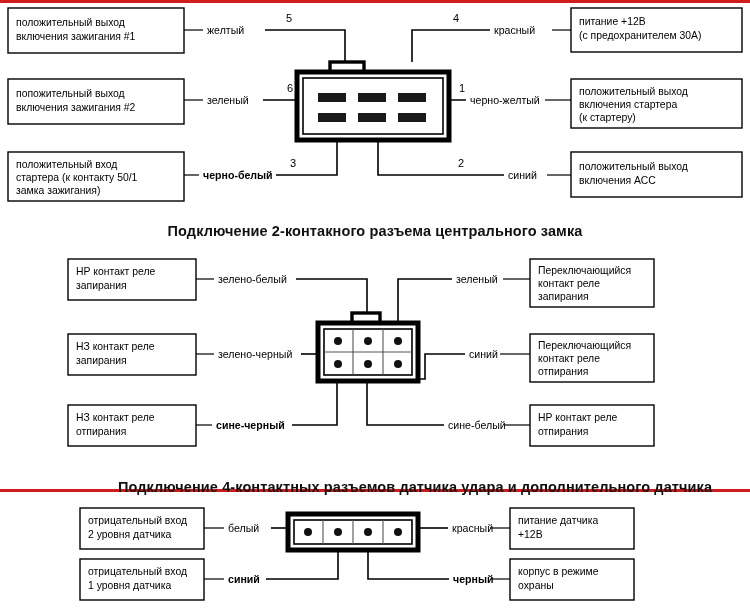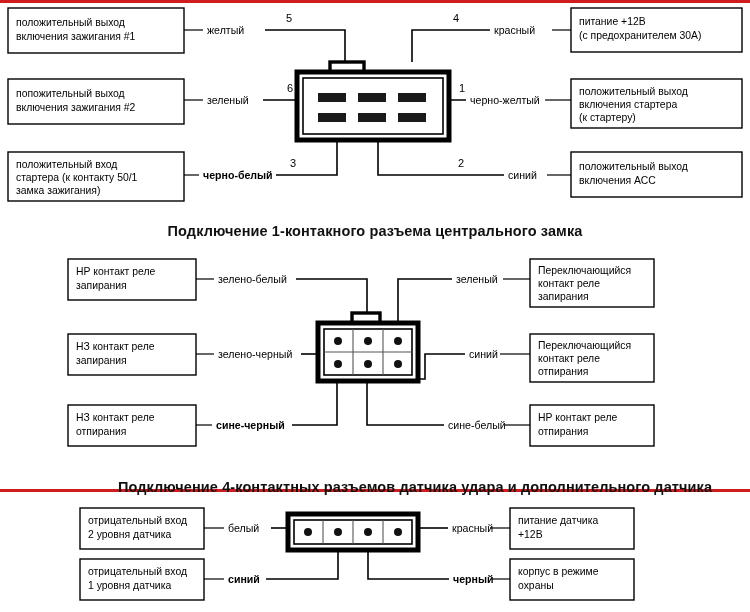--- a/index.html
+++ b/index.html
@@ -157,21 +157,21 @@
       <rect class="conn-inner" x="303" y="78" width="140" height="56"></rect>
       <rect class="pin-flat" x="318" y="93" width="28" height="9"></rect>
       <rect class="pin-flat" x="358" y="93" width="28" height="9"></rect>
       <rect class="pin-flat" x="398" y="93" width="28" height="9"></rect>
       <rect class="pin-flat" x="318" y="113" width="28" height="9"></rect>
       <rect class="pin-flat" x="358" y="113" width="28" height="9"></rect>
       <rect class="pin-flat" x="398" y="113" width="28" height="9"></rect>
     </g>
   </svg>
 
-  <div class="section-title" id="title-lock">Подключение 1-контакного разъема центрального замка</div>
+  <div class="section-title" id="title-lock">Подключение 2-контакного разъема центрального замка</div>
 
   <svg class="diagram" id="svg-lock" width="750" height="205" viewBox="0 0 750 205" style="top:253px;">
 
     <g>
       <rect class="labelbox" x="68" y="6" width="128" height="41"></rect>
       <text class="boxtext" x="76" y="22">НР контакт реле</text>
       <text class="boxtext" x="76" y="36">запирания</text>
     </g>
     <g>
       <rect class="labelbox" x="68" y="81" width="128" height="41"></rect>

